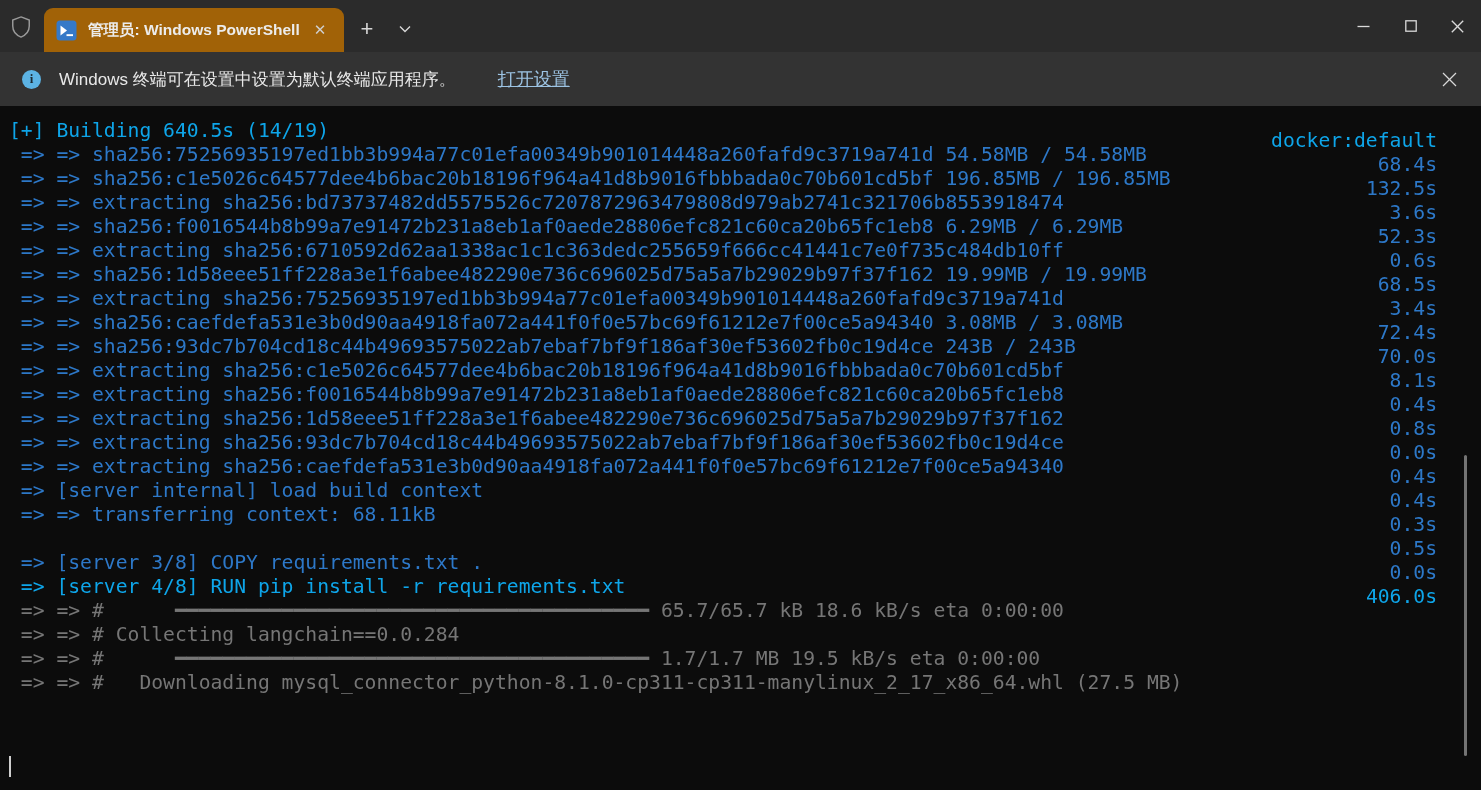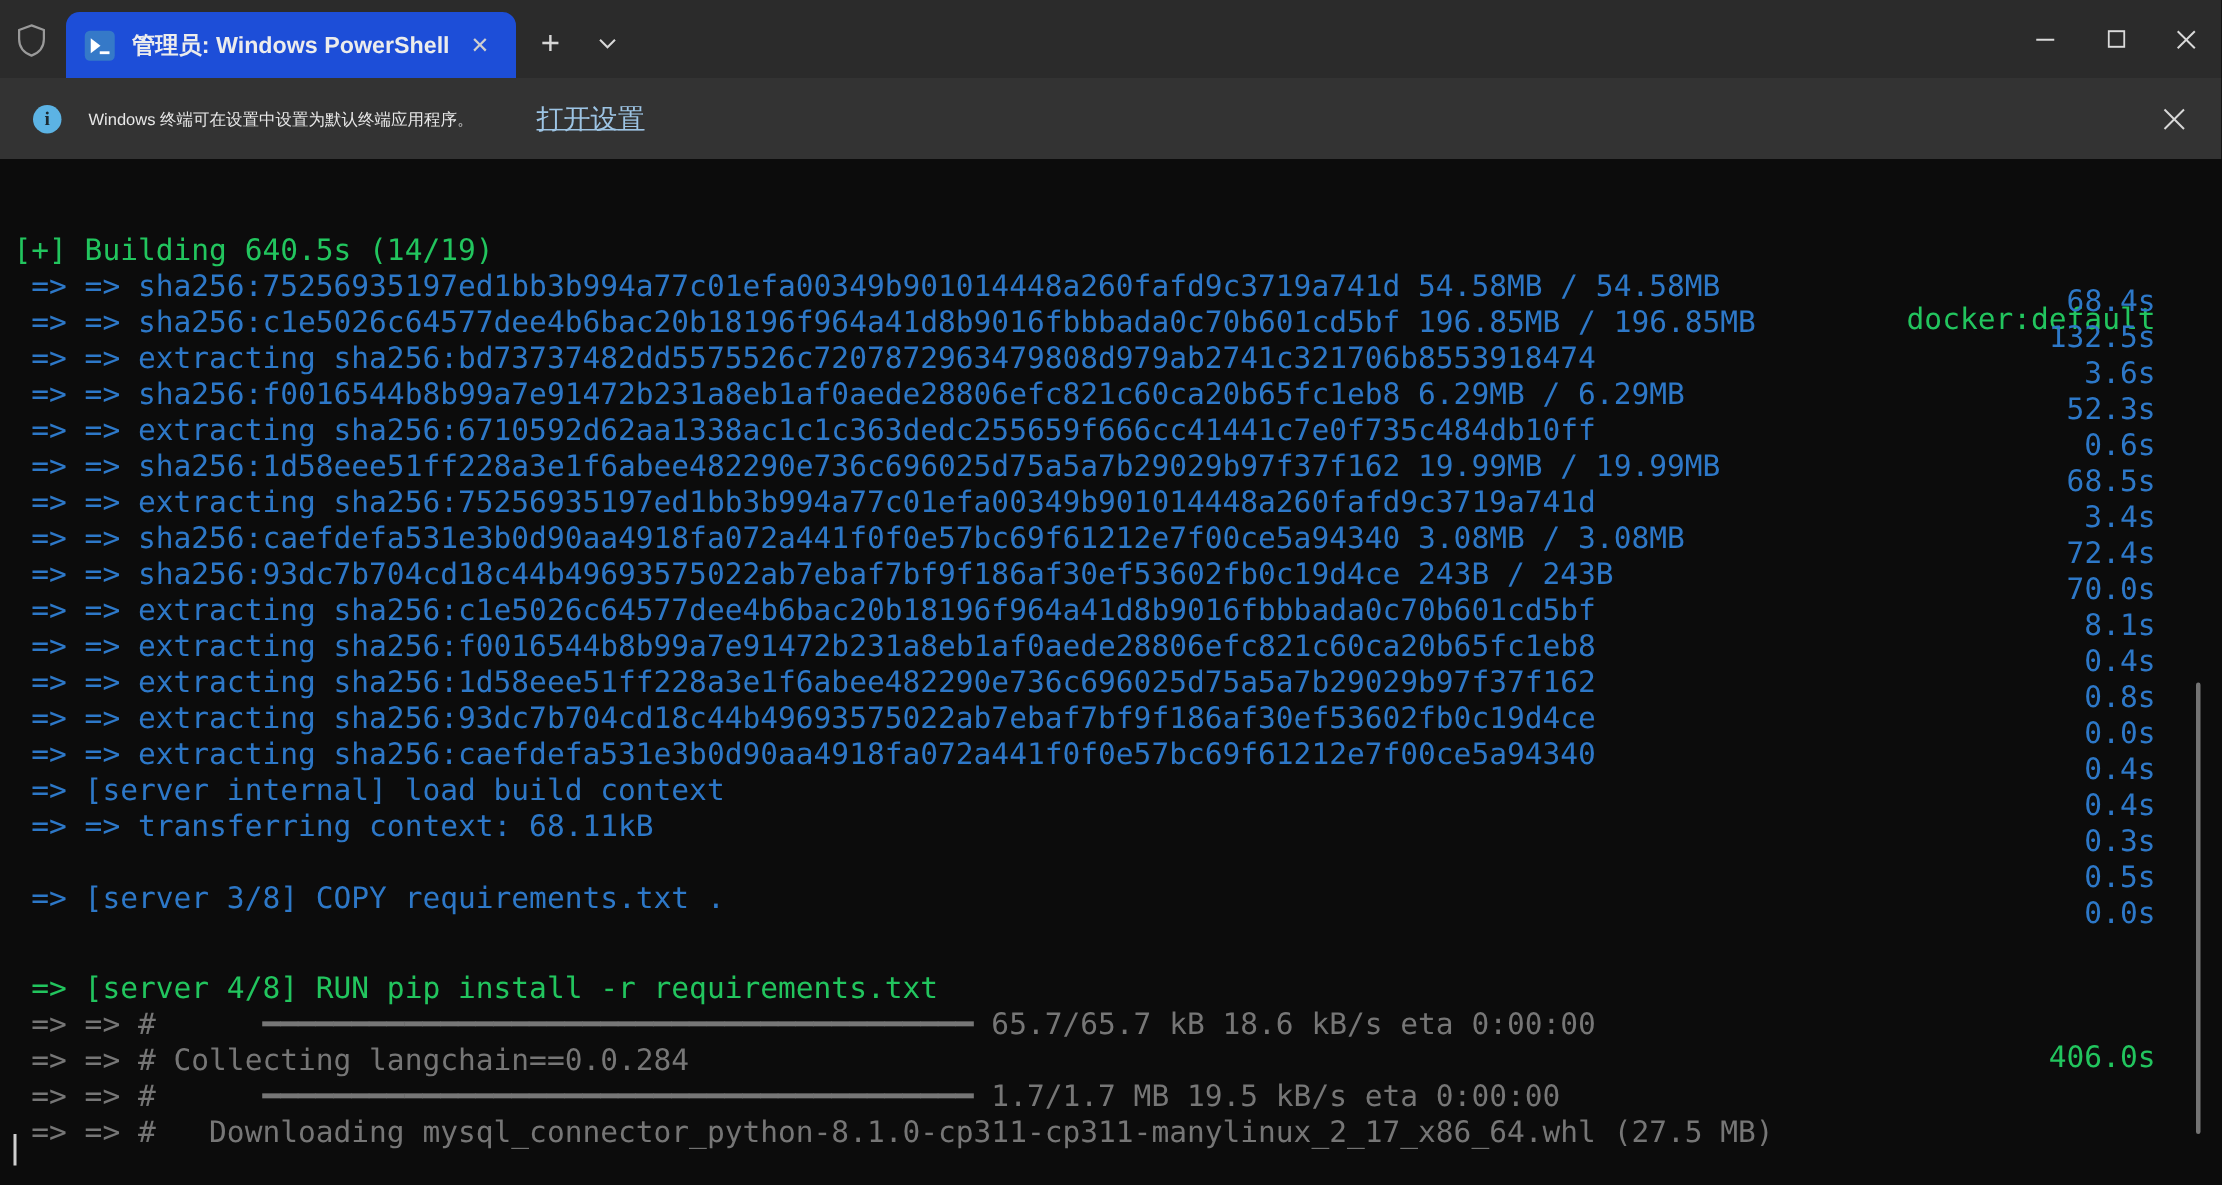--- a/index.html
+++ b/index.html
@@ -4,56 +4,56 @@
 <style>
   * { margin:0; padding:0; box-sizing:border-box; }
   html,body { width:1481px; height:790px; overflow:hidden; background:#0c0c0c;
               font-family:"Liberation Sans", sans-serif; }
 
   
   .titlebar { position:relative; width:100%; height:52px; background:#2b2b2b;
               display:flex; align-items:flex-end; }
   .shield { position:absolute; left:10px; top:15px; width:22px; height:24px; }
   .tab { position:absolute; left:44px; top:8px; width:300px; height:44px;
-         background:#1d4ed8; border-radius:9px 9px 0 0;
+         background:#a16207; border-radius:9px 9px 0 0;
          display:flex; align-items:center; padding:0 10px 0 12px; }
   .ps-ico { width:21px; height:21px; flex:0 0 auto; }
   .tab-title { color:#ececec; font-size:15.5px; font-weight:700; margin-left:11px;
                flex:1 1 auto; white-space:nowrap; overflow:hidden; }
   .tab-close { width:28px; height:28px; display:flex; align-items:center; justify-content:center;
                color:#cfcfcf; font-size:15px; cursor:default; }
   .bar-btn { position:absolute; top:12px; width:34px; height:34px; display:flex;
              align-items:center; justify-content:center; color:#d6d6d6; }
   .new-tab { left:350px; font-size:22px; font-weight:300; }
   .drop { left:388px; }
   .win-controls { position:absolute; right:0; top:0; height:52px; display:flex; }
   .wc { width:47px; height:52px; display:flex; align-items:center; justify-content:center; }
 
   
   .banner { position:relative; width:100%; height:54px; background:#333333;
             display:flex; align-items:center; }
   .info-ico { width:19px; height:19px; border-radius:50%; background:#5cb3e4;
               color:#1c2b33; font-size:13px; font-weight:700;
               display:flex; align-items:center; justify-content:center;
               margin-left:22px; flex:0 0 auto; font-family:"Liberation Serif", serif; }
-  .banner-msg { color:#e8e8e8; font-size:11px; margin-left:18px; }
+  .banner-msg { color:#e8e8e8; font-size:17px; margin-left:18px; }
   .banner-link { color:#9dc4e4; font-size:18px; margin-left:42px;
                  text-decoration:underline; cursor:pointer; }
   .banner-close { position:absolute; right:14px; top:9px; width:36px; height:36px;
                   display:flex; align-items:center; justify-content:center; color:#d8d8d8; }
 
   
   .terminal { position:relative; width:100%; height:684px; background:#0c0c0c;
               padding:13px 0 0 9px;
               font-family:"DejaVu Sans Mono","Liberation Mono",monospace;
               font-size:19.7px; }
   .trow { position:relative; height:24px; line-height:24px; white-space:pre; }
   .ltext { white-space:pre; }
   .ttime { position:absolute; right:44px; top:10px; }
-  .white, .white .ttime { color:#22c55e;margin-top:36px; }
+  .white, .white .ttime { color:#0ea5e9; }
   .blue,  .blue  .ttime { color:#2d78c8; }
   .gray,  .gray  .ttime { color:#767676; }
   .cursor { position:absolute; left:9px; top:650px; width:2px; height:21px; background:#cfcfcf; }
   .scroll-thumb { position:absolute; right:14px; top:349px; width:3px; height:301px;
                   background:#747474; border-radius:2px; }
 </style>
 </head>
 <body>
 
 <div class="titlebar">

